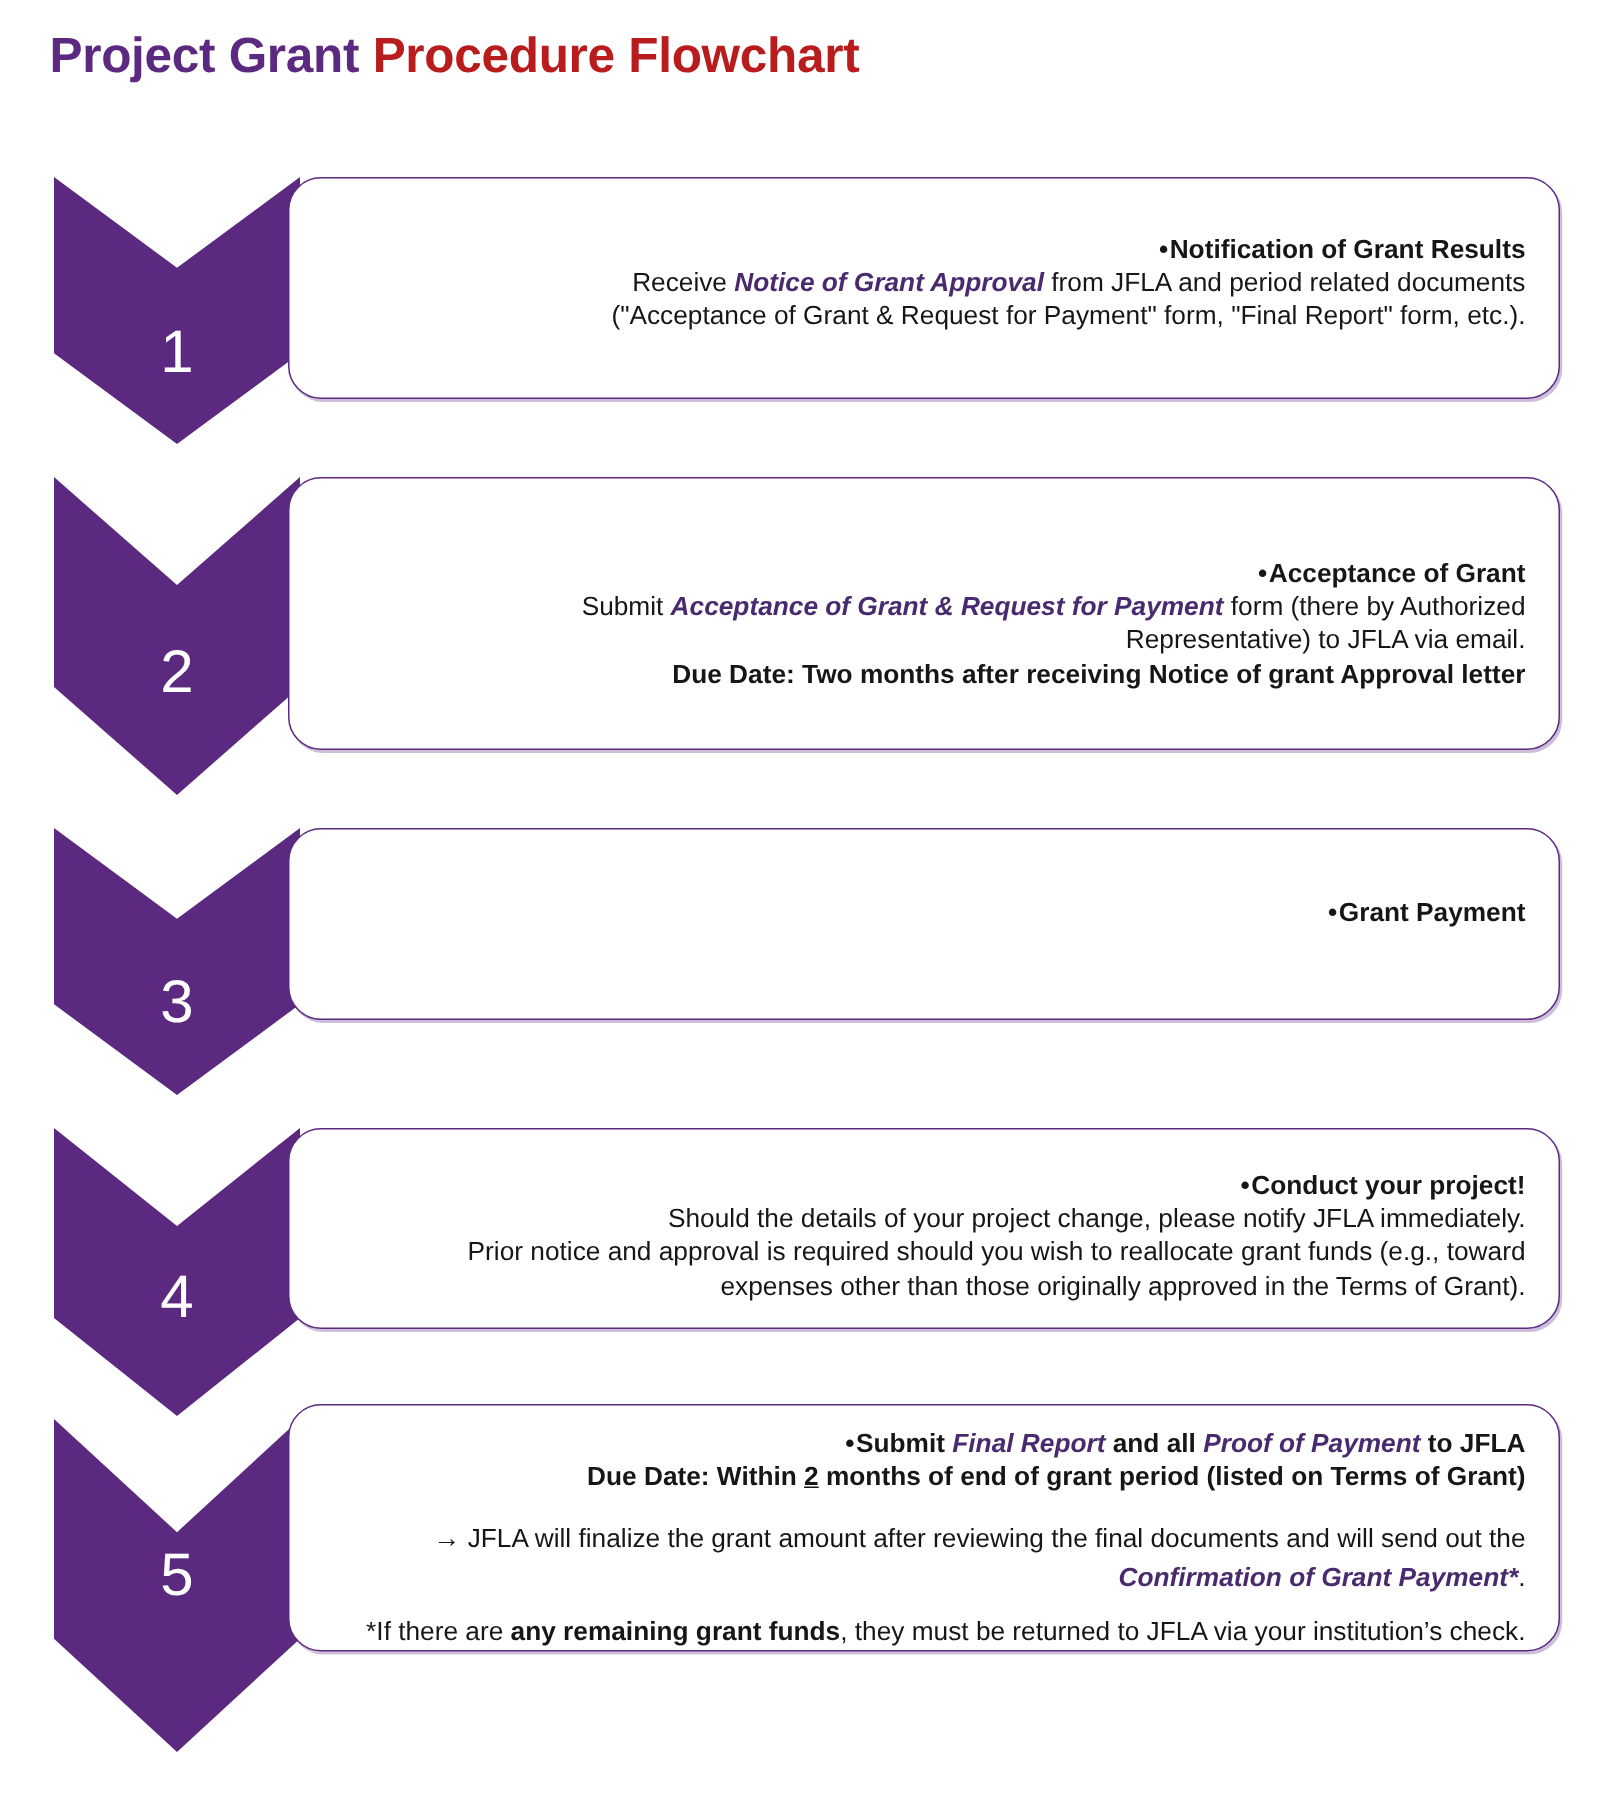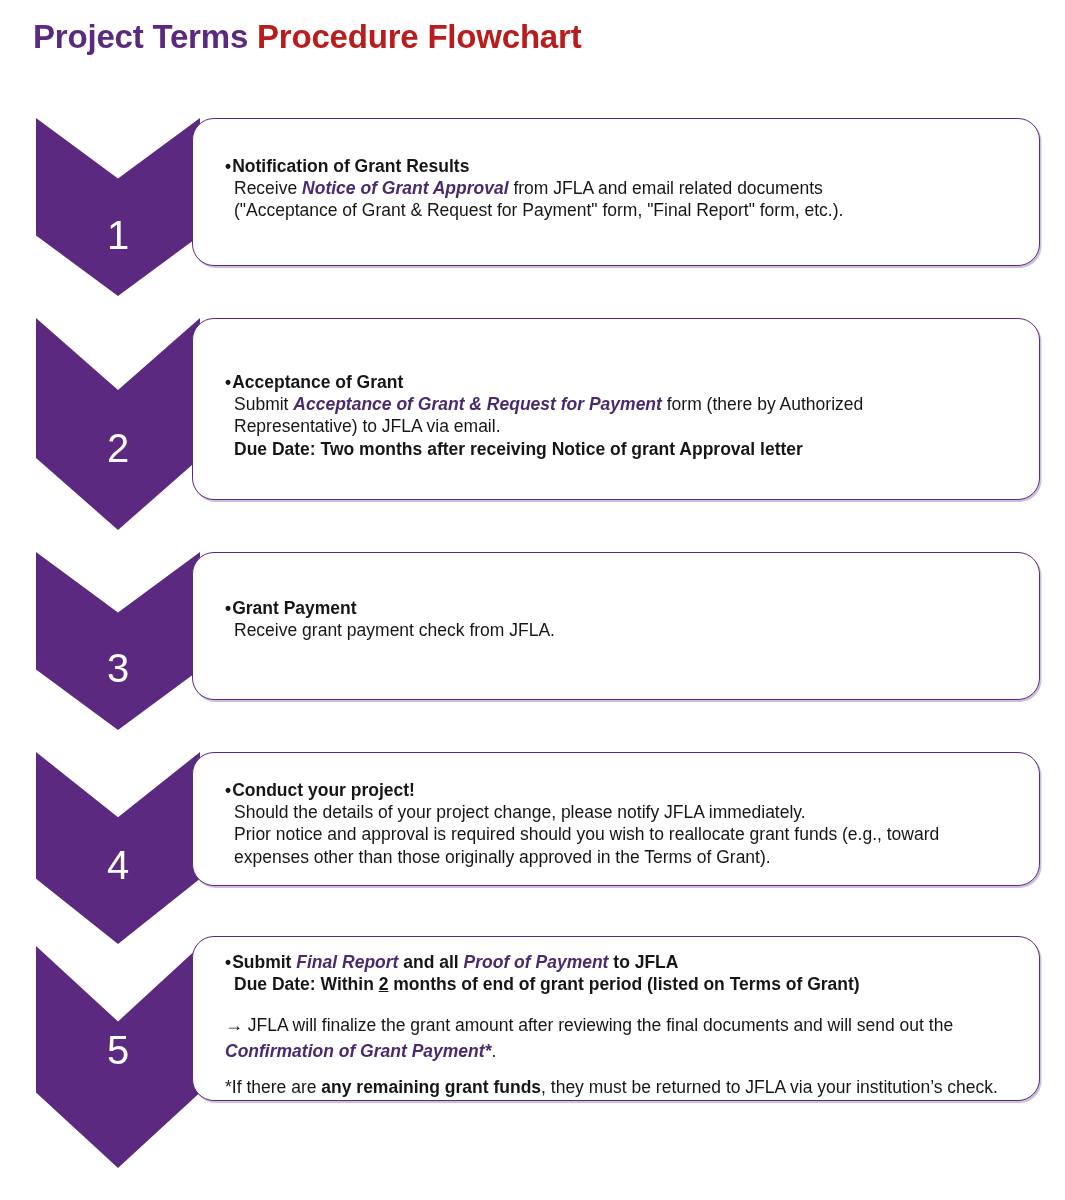--- a/index.html
+++ b/index.html
@@ -78,20 +78,21 @@
     border-radius: 22px;
     box-shadow: 1.5px 2px 0 rgba(91, 42, 128, 0.30);
     padding: 0;
     z-index: 3;
   }
   .step-body {
     position: absolute;
     left: 12px;
     right: 0;
     padding: 0 22px 0 20px;
+    text-align: right;
   }
   .step-body p {
     margin: 0;
     font-size: 17.5px;
     line-height: 1.27;
     color: #161616;
     font-family: "Liberation Sans", sans-serif;
   }
   .heading-line {
     font-weight: bold;
@@ -116,21 +117,21 @@
   .due-dark { color: #C00000; font-weight: bold; }
   .ul { text-decoration: underline; }
   .bold { font-weight: bold; }
   .arrow-glyph { font-weight: bold; font-size: 18px; }
   .gap-line { height: 17px; }
 </style>
 </head>
 <body>
 
 <div class="title-bar">
-  <span class="title-accent">Project Terms</span><span> </span><span class="title-rest">Procedure Flowchart</span>
+  <span class="title-accent">Project Grant</span><span> </span><span class="title-rest">Procedure Flowchart</span>
 </div>
 
 <div class="flow">
 
   <div class="chevron-layer">
     <div class="chevron" style="top:118px; height:178px;"></div>
     <div class="chevron" style="top:318px; height:212px;"></div>
     <div class="chevron" style="top:552px; height:178px;"></div>
     <div class="chevron" style="top:752px; height:192px;"></div>
     <div class="chevron" style="top:946px; height:222px;"></div>
@@ -138,38 +139,37 @@
 
   <div class="chev-num" style="top:215px;">1</div>
   <div class="chev-num" style="top:428px;">2</div>
   <div class="chev-num" style="top:648px;">3</div>
   <div class="chev-num" style="top:845px;">4</div>
   <div class="chev-num" style="top:1030px;">5</div>
 
   <div class="step-box" style="top:118px; height:148px;">
     <div class="step-body" style="top:36px;">
       <p class="heading-line"><span class="bullet">•</span><span>Notification of Grant Results</span></p>
-      <p class="indent"><span>Receive </span><span class="em-purple">Notice of Grant Approval</span><span> from JFLA and email related documents</span></p>
+      <p class="indent"><span>Receive </span><span class="em-purple">Notice of Grant Approval</span><span> from JFLA and period related documents</span></p>
       <p class="indent">("Acceptance of Grant &amp; Request for Payment" form, "Final Report" form, etc.).</p>
     </div>
   </div>
 
   <div class="step-box" style="top:318px; height:182px;">
     <div class="step-body" style="top:52px;">
       <p class="heading-line"><span class="bullet">•</span><span>Acceptance of Grant</span></p>
       <p class="indent"><span>Submit </span><span class="em-purple">Acceptance of Grant &amp; Request for Payment</span><span> form (there by Authorized</span></p>
       <p class="indent">Representative) to JFLA via email.</p>
       <p class="indent due-dark">Due Date: Two months after receiving Notice of grant Approval letter</p>
     </div>
   </div>
 
-  <div class="step-box" style="top:552px; height:148px;">
+  <div class="step-box" style="top:552px; height:128px;">
     <div class="step-body" style="top:44px;">
       <p class="heading-line"><span class="bullet">•</span><span>Grant Payment</span></p>
-      <p class="indent">Receive grant payment check from JFLA.</p>
     </div>
   </div>
 
   <div class="step-box" style="top:752px; height:134px;">
     <div class="step-body" style="top:14px;margin-top:12px;">
       <p class="heading-line"><span class="bullet">•</span><span>Conduct your project!</span></p>
       <p class="indent">Should the details of your project change, please notify JFLA immediately.</p>
       <p class="indent">Prior notice and approval is required should you wish to reallocate grant funds (e.g., toward</p>
       <p class="indent">expenses other than those originally approved in the Terms of Grant).</p>
     </div>

